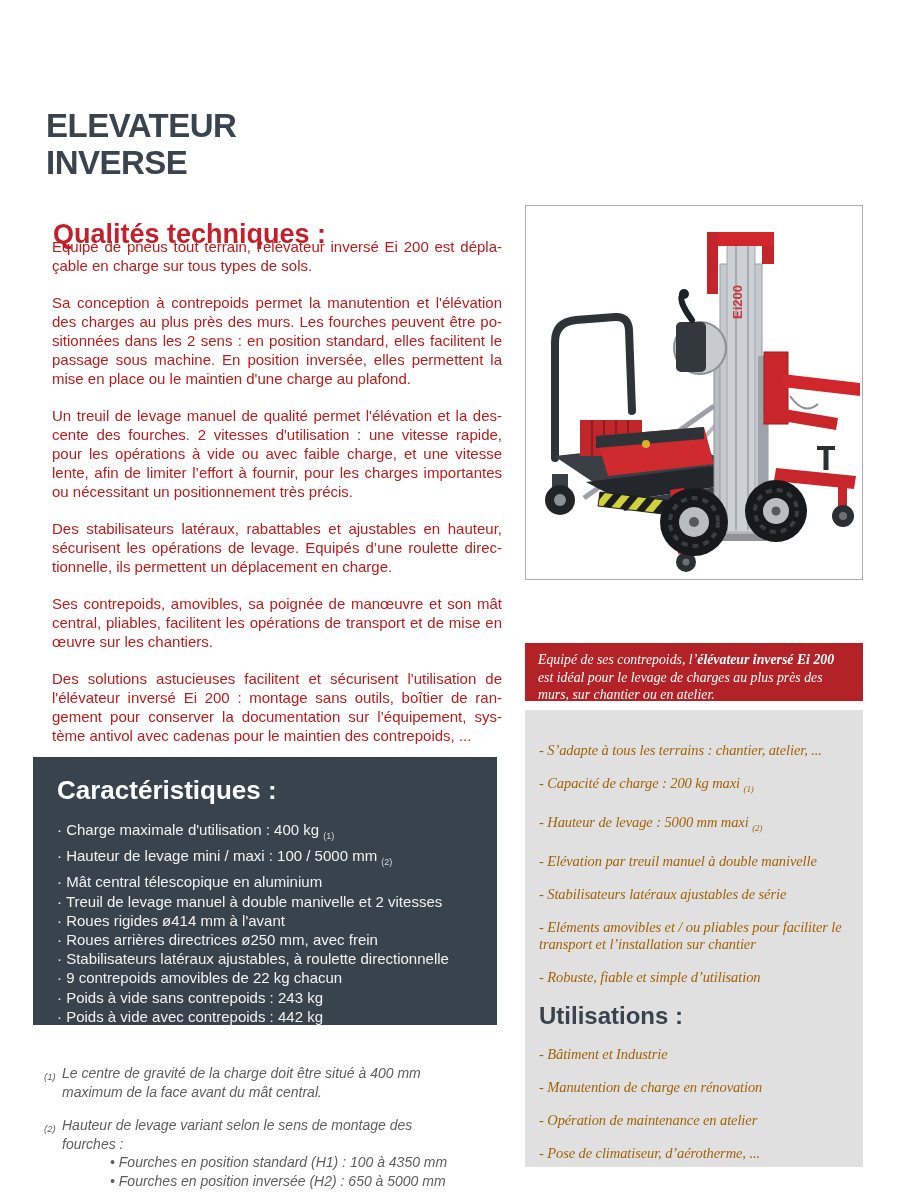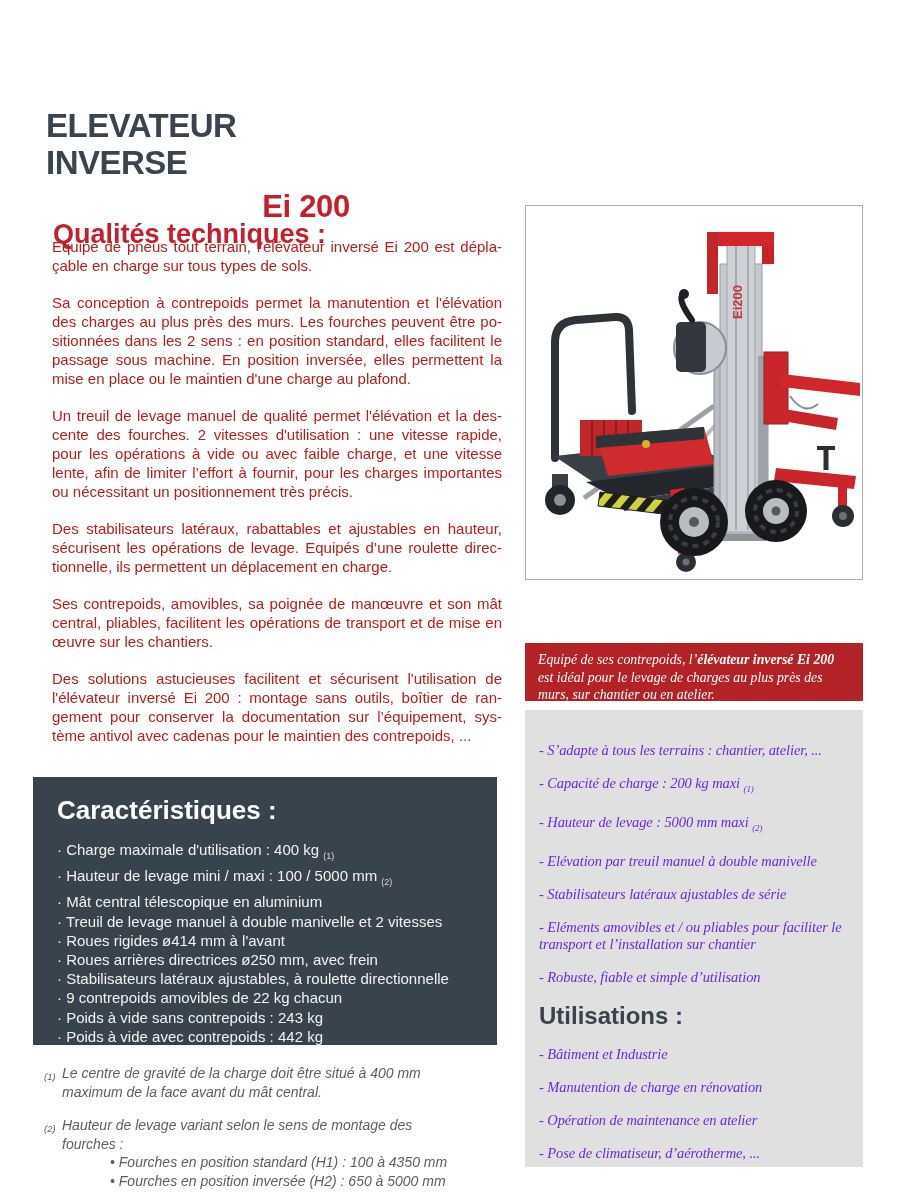--- a/index.html
+++ b/index.html
@@ -13,21 +13,21 @@
   .title-model{font-size:31px;font-weight:bold;color:#c4202c;text-align:right;margin-top:7px;letter-spacing:-0.3px;}
   
   .qt-heading{position:absolute;left:53px;top:197px;font-size:27px;font-weight:bold;color:#c4202c;}
   .paragraphs{position:absolute;left:52px;top:237px;width:450px;}
   .paragraphs p{
     margin:0 0 18px 0;font-size:15px;line-height:19px;color:#b91c1c;
     text-align:justify;hyphens:manual;-webkit-hyphens:manual;
   }
   .char-box{
     position:absolute;left:33px;top:757px;width:464px;height:268px;
-    background:#39434d;box-sizing:border-box;padding:18px 18px 0 24px;margin-top:20px;
+    background:#39434d;box-sizing:border-box;padding:18px 18px 0 24px;
   }
   .char-box h2{margin:0 0 14px 0;font-size:26px;font-weight:bold;color:#ffffff;}
   .char-box ul{margin:0;padding:0;list-style:none;}
   .char-box li{font-size:15px;line-height:19.2px;color:#f2f2f2;}
   .char-box sub{font-size:9px;color:#d8d8d8;}
   .footnotes{position:absolute;left:44px;top:1064px;width:416px;color:#5e5e5e;}
   .fn{display:flex;margin-bottom:15px;}
   .fn-marker{flex:0 0 18px;font-size:9.5px;padding-top:7px;font-style:italic;}
   .fn-body{font-size:14px;line-height:18.5px;font-style:italic;}
   .fn-body .fn-bullets div{padding-left:48px;}
@@ -43,37 +43,36 @@
     font-size:13.8px;line-height:17.5px;color:#ffffff;
   }
   .highlight-box b{font-weight:bold;}
   .side-panel{
     position:absolute;left:525px;top:710px;width:338px;height:457px;
     background:#e0e0e1;box-sizing:border-box;padding:32px 8px 0 14px;
   }
   .side-panel ul{margin:0;padding:0;list-style:none;}
   .features li,.uses li{
     font-family:"Liberation Serif",serif;font-style:italic;
-    font-size:14.5px;line-height:17px;color:#6d28d9;margin-bottom:16px;
+    font-size:14.5px;line-height:17px;color:#a16207;margin-bottom:16px;
     letter-spacing:-0.1px;
   }
   .side-panel sub{font-size:9px;}
   .uses-heading{
     margin:10px 0 16px 0;font-size:24px;font-weight:bold;color:#39434d;
     font-family:"Liberation Sans",sans-serif;font-style:normal;
   }
 </style>
 </head>
 <body>
 
 <div class="page">
 
   <div class="title-block">
     <div class="title-main">ELEVATEUR INVERSE</div>
-    <div class="title-model">Ei 200</div>
   </div>
 
   <h2 class="qt-heading">Qualités techniques :</h2>
 
   <div class="paragraphs">
     <p>Equipé de pneus tout terrain, l'élévateur inversé Ei 200 est dépla­çable en charge sur tous types de sols.</p>
     <p>Sa conception à contrepoids permet la manutention et l'élévation des charges au plus près des murs. Les fourches peuvent être po­sitionnées dans les 2 sens : en position standard, elles facilitent le passage sous machine. En position inversée, elles permettent la mise en place ou le maintien d'une charge au plafond.</p>
     <p>Un treuil de levage manuel de qualité permet l'élévation et la des­cente des fourches. 2 vitesses d'utilisation : une vitesse rapide, pour les opérations à vide ou avec faible charge, et une vitesse lente, afin de limiter l’effort à fournir, pour les charges impor­tantes ou nécessitant un positionnement très précis.</p>
     <p>Des stabilisateurs latéraux, rabattables et ajustables en hauteur, sécurisent les opérations de levage. Equipés d’une roulette direc­tionnelle, ils permettent un déplacement en charge.</p>
     <p>Ses contrepoids, amovibles, sa poignée de manœuvre et son mât central, pliables, facilitent les opérations de transport et de mise en œuvre sur les chantiers.</p>

